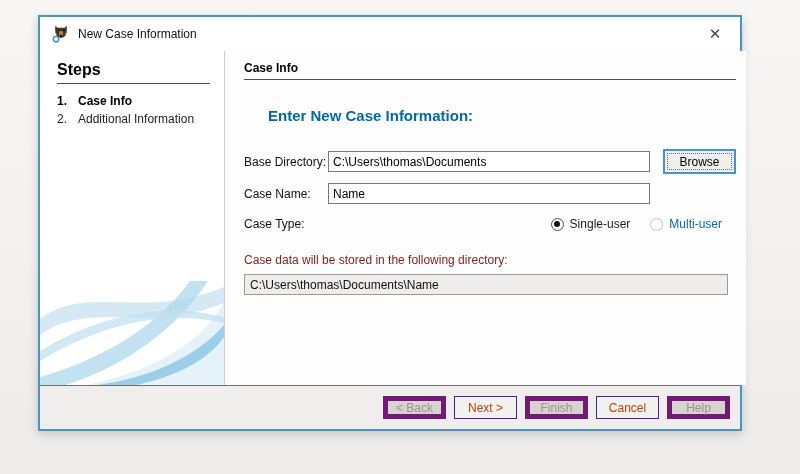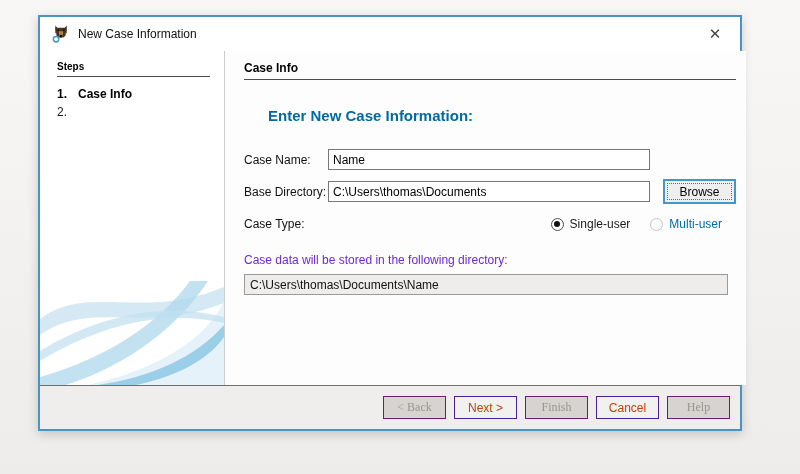--- a/index.html
+++ b/index.html
@@ -30,21 +30,21 @@
     margin-left:auto; font-size:15px; color:#444; width:22px; height:22px;
     display:flex; align-items:center; justify-content:center; cursor:default;
   }
   
   .main { flex:1 1 auto; display:flex; min-height:0; }
   .steps-panel {
     width:185px; flex:0 0 185px; background:#fff; position:relative;
     border-right:1px solid #cccccc; overflow:hidden;
     padding:10px 14px 0 17px;
   }
-  .panel-header { font-weight:bold; font-size:10px; color:#000; padding-bottom:4px; border-bottom:1px solid #4d4d4d; }
+  .panel-header { font-weight:bold; font-size:16px; color:#000; padding-bottom:4px; border-bottom:1px solid #4d4d4d; }
   .steps-list { margin-top:10px; }
   .step-row { display:flex; margin-bottom:3px; line-height:15px; }
   .step-num { width:21px; flex:0 0 21px; }
   .step-row.active .step-num, .step-row.active .step-label { font-weight:bold; color:#000; }
   .step-row .step-label { color:#222; }
   .swoosh { position:absolute; left:0; bottom:0; width:184px; height:112px; }
   .content-panel {
     flex:1 1 auto; background:#fdfdfd; padding:10px 10px 0 19px; position:relative;
   }
   .content-header { font-weight:bold; font-size:12px; color:#000; padding-bottom:4px; border-bottom:1px solid #4d4d4d; }
@@ -64,36 +64,36 @@
   }
   .radio-group { display:flex; align-items:center; gap:6px; }
   .radio {
     width:13px; height:13px; border-radius:50%; border:1px solid #4f4f4f; background:#fff;
     display:inline-flex; align-items:center; justify-content:center; flex:0 0 13px;
   }
   .radio.checked::after { content:""; width:6px; height:6px; border-radius:50%; background:#111; }
   .radio.disabled { border-color:#c6c6c6; background:#fbfbfb; }
   .radio-label { margin-right:14px; }
   .radio-label.disabled { color:#0369a1; }
-  .note-row { margin:22px 0 7px 0; color:#6d28d9; }
+  .note-row { margin:22px 0 7px 0; color:#7f1d1d; }
   .path-box {
     width:484px; height:21px; border:1px solid #9a9a9a; background:#eeedec;
     display:flex; align-items:center; padding:0 5px; color:#111;
   }
   
   .button-bar {
     flex:0 0 44px; background:#efeeec; border-top:1px solid #6f6f6f;
     display:flex; align-items:center; justify-content:flex-end; gap:8px; padding-right:10px;
   }
   .btn {
     width:63px; height:23px; font-family:"Liberation Sans", sans-serif; font-size:12px;
     background:#f1f1f0; border:1px solid #4c1d95; color:#c2410c;
   }
   .btn.disabled {
-    background:#d6d3d0; border:1px solid #701a75; color:#99958f;font-family:Liberation Serif, serif;
+    background:#d6d3d0; border:5px solid #701a75; color:#99958f;
   }
 </style>
 </head>
 <body>
 
 <div class="dialog">
 
   <div class="titlebar">
     <svg class="app-icon" viewBox="0 0 16 16">
       <polygon points="3,0.5 6.2,4.5 3,7.5" fill="#2b2018"></polygon>
@@ -113,46 +113,47 @@
 
     <div class="steps-panel">
       <div class="panel-header">Steps</div>
       <div class="steps-list">
         <div class="step-row active">
           <span class="step-num">1.</span>
           <span class="step-label">Case Info</span>
         </div>
         <div class="step-row">
           <span class="step-num">2.</span>
+          <span class="step-label">Additional Information</span>
         </div>
       </div>
       <svg class="swoosh" viewBox="0 0 184 112">
         <path d="M0,46 C48,10 102,48 184,14 L184,30 C104,62 52,26 0,62 Z" fill="#cfe7f3" opacity="0.9"></path>
         <path d="M150,8 C118,52 64,86 0,104 L0,112 L26,112 C88,92 138,54 168,8 Z" fill="#aed8ec" opacity="0.75"></path>
         <path d="M184,28 C168,64 120,96 48,112 L184,112 Z" fill="#e2f1f8" opacity="0.9"></path>
         <path d="M184,52 C156,84 112,104 58,112 L96,112 C144,102 172,82 184,64 Z" fill="#8ec9e4" opacity="0.85"></path>
         <path d="M0,78 C56,44 120,28 184,44 L184,50 C122,36 60,52 0,88 Z" fill="#bfe0f0" opacity="0.7"></path>
       </svg>
     </div>
 
     <div class="content-panel">
       <div class="content-header">Case Info</div>
       <div class="enter-title">Enter New Case Information:</div>
 
       <div class="form">
 
         <div class="form-row">
-          <span class="form-label">Case Name:</span>
-          <input class="text-input" type="text" value="Name" style="">
+          <span class="form-label">Base Directory:</span>
+          <input class="text-input" type="text" value="C:\Users\thomas\Documents" style="">
+          <button class="browse-btn">Browse</button>
         </div>
 
         <div class="form-row">
-          <span class="form-label">Base Directory:</span>
-          <input class="text-input" type="text" value="C:\Users\thomas\Documents" style="">
-          <button class="browse-btn">Browse</button>
+          <span class="form-label">Case Name:</span>
+          <input class="text-input" type="text" value="Name" style="">
         </div>
 
         <div class="form-row" style="margin-top:13px;justify-content:space-between;">
           <span class="form-label">Case Type:</span>
           <span class="radio-group">
             <span class="radio checked"></span>
             <span class="radio-label">Single-user</span>
             <span class="radio disabled"></span>
             <span class="radio-label disabled">Multi-user</span>
           </span>

